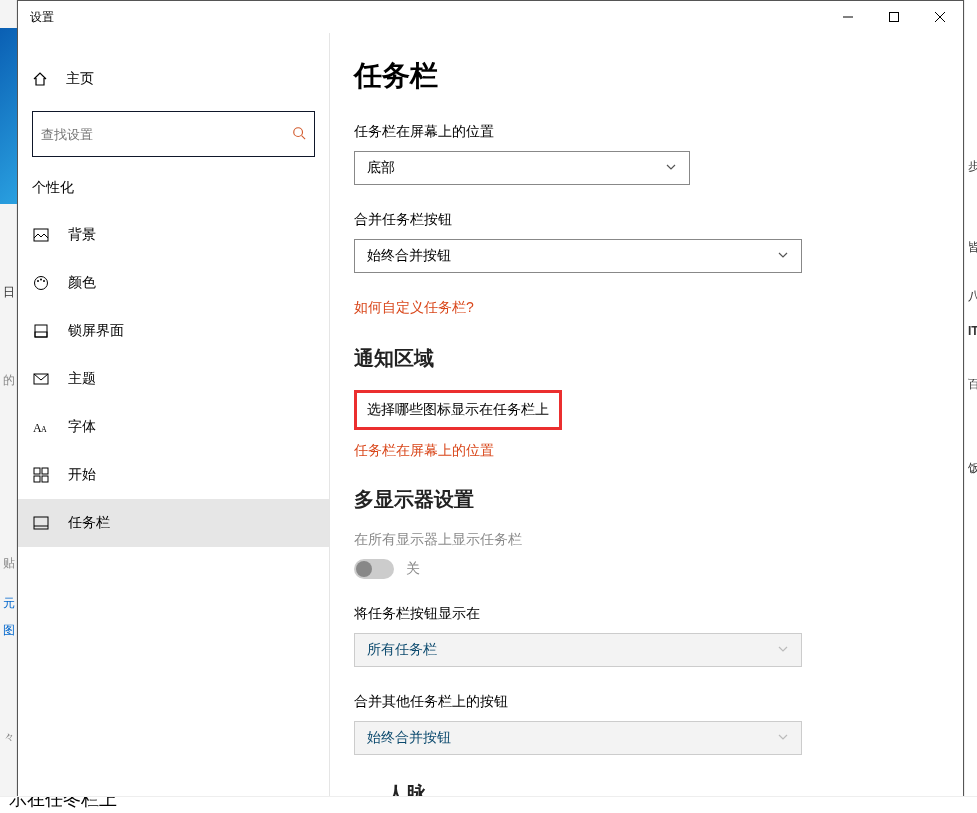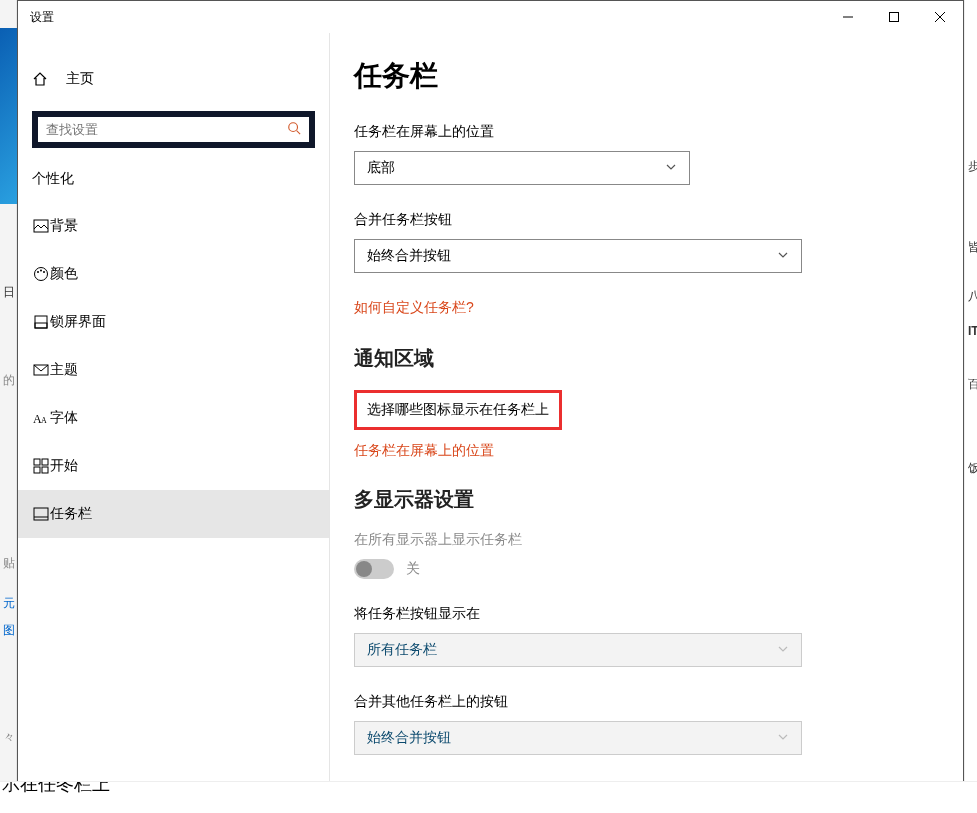--- a/index.html
+++ b/index.html
@@ -75,22 +75,22 @@
   .home-row {
     display:flex; align-items:center;
     height: 40px;
     padding-left: 14px;
     gap: 18px;
     font-size: 14px;
   }
   .home-row .icon { width:16px; height:16px; display:flex; align-items:center; justify-content:center; color:#000;}
   .searchbox {
     margin: 12px 14px 0 14px;
-    border: 6px solid #0f172a;
-    height: 37px;
+    border: 1px solid #0f172a;
+    height: 46px;
     display:flex; align-items:center;
     padding: 0 8px 0 8px;
     color:#777;
     font-size:13px;
   }
   .searchbox input {
     border:none; outline:none; flex:1; font-size:13px; color:#333; background:transparent;
   }
   .searchbox .mag { color:#d25a2c; }
   .category {
@@ -98,20 +98,21 @@
     font-size: 14px;
     font-weight: 400;
   }
   .nav {
     margin-top: 10px;
   }
   .nav-item {
     display:flex; align-items:center;
     height: 48px;
     padding-left: 14px;
+    gap: 18px;
     font-size: 14px;
     color:#000;
     cursor:pointer;
   }
   .nav-item.selected {
     background: #e6e6e6;
   }
   .nav-item .icon {
     width:18px; height:18px; display:flex; align-items:center; justify-content:center; color:#000;
   }
@@ -182,26 +183,26 @@
   }
   .toggle::after {
     content:""; position:absolute; left:2px; top:2px;
     width:16px; height:16px; border-radius:50%; background:#888;
   }
   .toggle-row.disabled { color:#8a8a8a; }
   .bottom-truncated {
     position: absolute;
     left: 0;
     bottom: 0;
-    height: 32px;
+    height: 17px;
     width: 977px;
     font-size: 18px;
     color:#000;
     background:#fff;
-    padding-left:2px;
+    padding-left:9px;
     line-height: 4px;
     overflow:hidden;
     border-top:1px solid #eee;
   }
 </style>
 </head>
 <body>
 
 <div class="left-noise">
   <div class="blurblock"></div>

